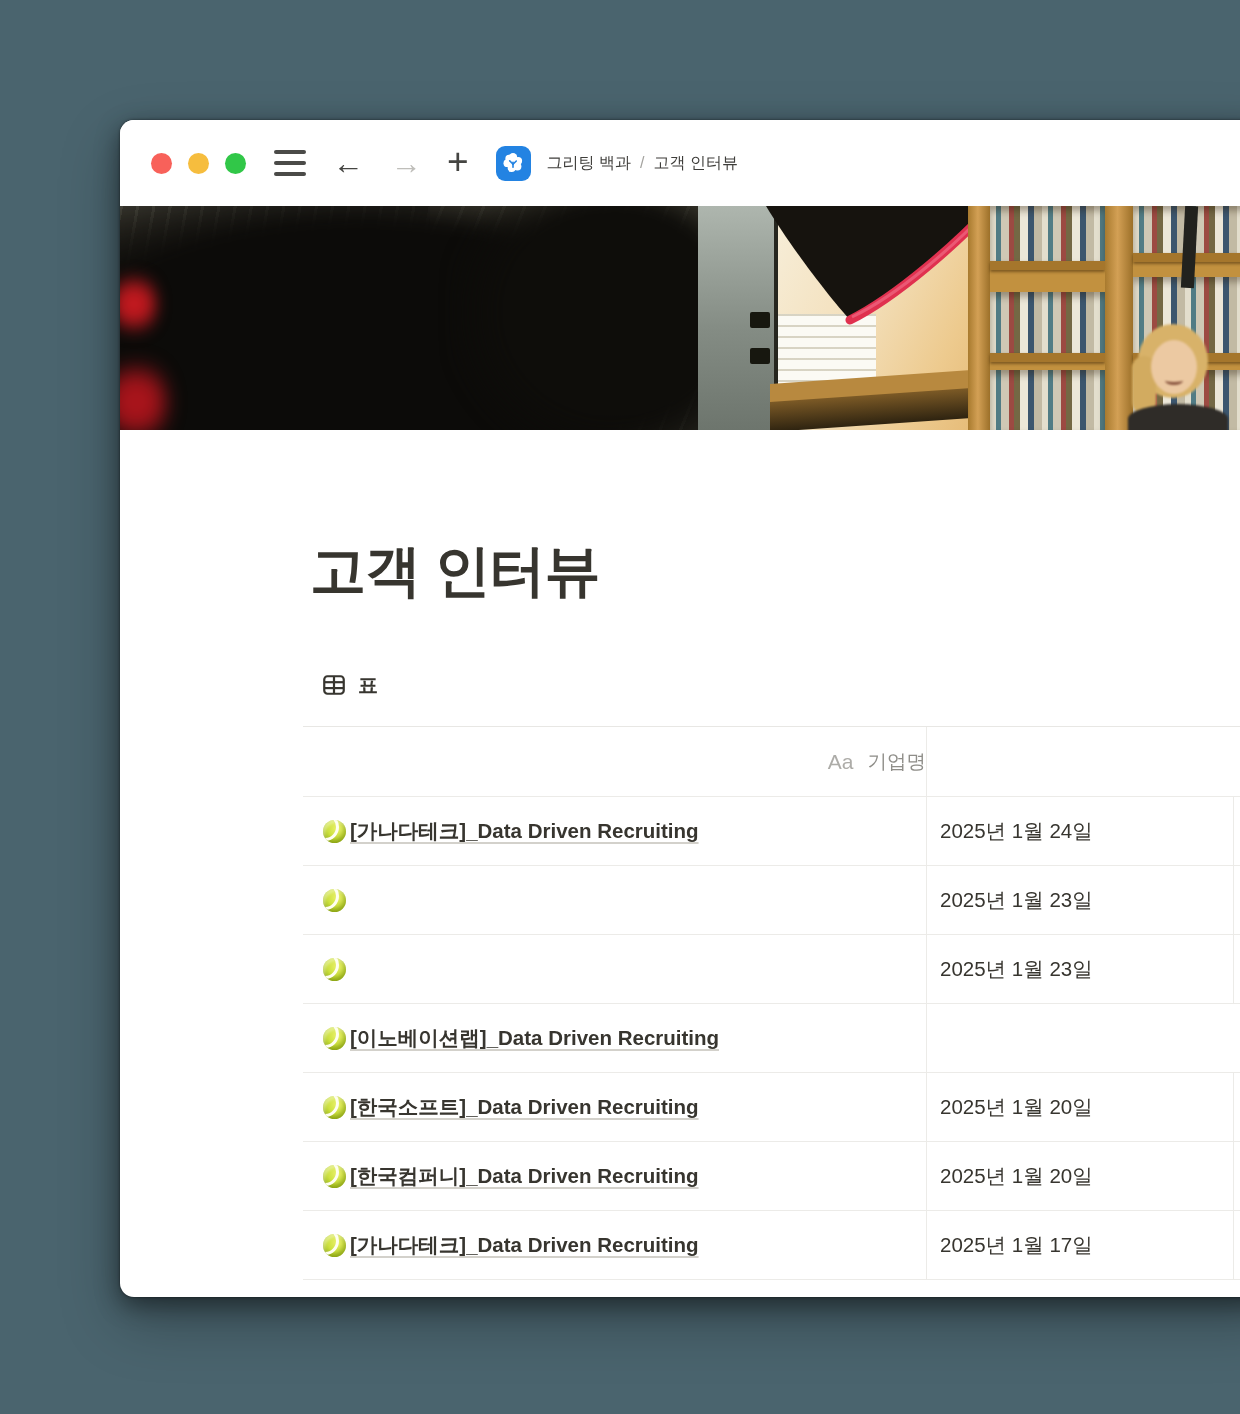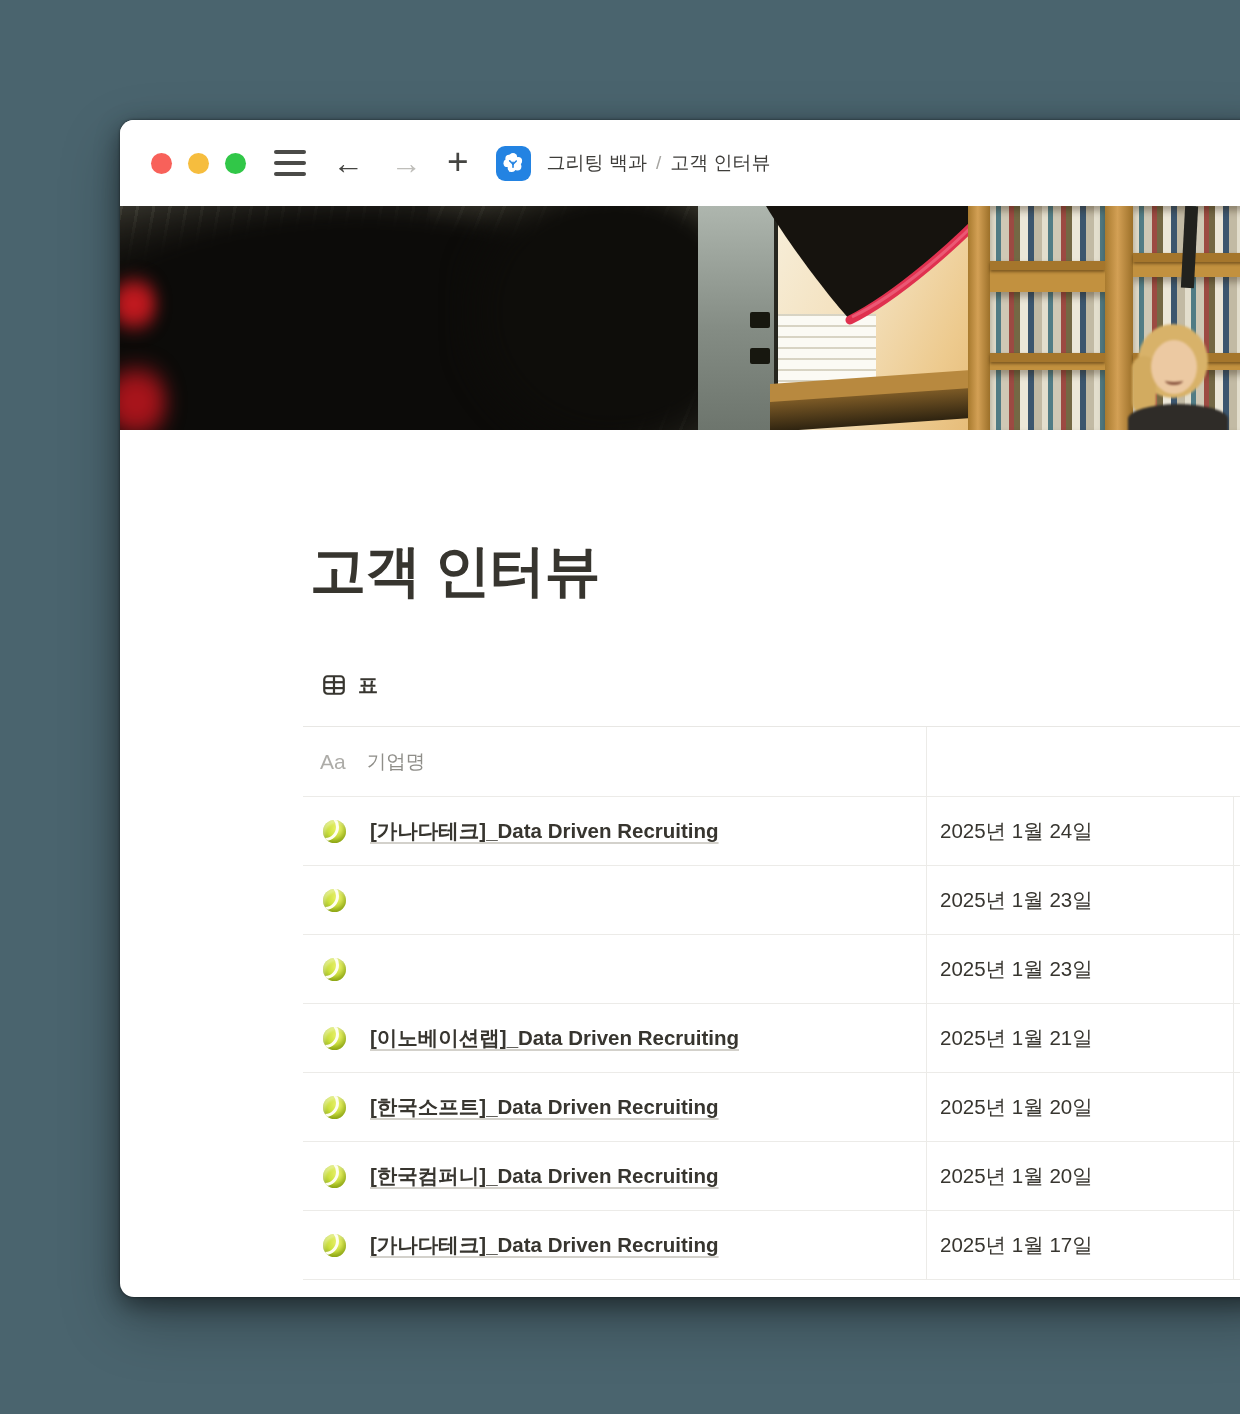--- a/index.html
+++ b/index.html
@@ -24,21 +24,21 @@
   .hamburger { margin-left:28px; width:32px; display:flex; flex-direction:column; gap:7px; cursor:pointer; }
   .hamburger span { display:block; height:4px; border-radius:2px; background:#4B4B48; }
   .nav-glyph { color:#454542; font-size:31px; line-height:1; user-select:none; }
   .nav-glyph.back    { margin-left:27px; }
   .nav-glyph.forward { margin-left:27px; color:#BFBEBA; }
   .nav-glyph.plus    { margin-left:25px; font-size:37px; font-weight:300; margin-top:-4px; }
   .app-icon {
     margin-left:27px; width:35px; height:35px; border-radius:9px; background:#2383E2;
     display:flex; align-items:center; justify-content:center; flex:none;
   }
-  .breadcrumb { margin-left:16px; font-size:19px; font-weight:500; color:#3E3D3A; display:flex; align-items:center; gap:9px; white-space:nowrap; }
+  .breadcrumb { margin-left:16px; font-size:16px; font-weight:500; color:#3E3D3A; display:flex; align-items:center; gap:9px; white-space:nowrap; }
   .breadcrumb .sep { color:#A5A4A0; font-weight:400; }
 
   
   .cover { position:relative; height:224px; background:#1b1913; overflow:hidden; }
   .cover > div { position:absolute; }
   .cv-metal { left:260px; top:0; width:420px; height:224px;
     background:linear-gradient(180deg,#5b5849,#3a382e 80%),
                #4a483c; }
   .cv-metal::after { content:''; position:absolute; inset:0;
     background:repeating-linear-gradient(112deg, rgba(215,220,195,.16) 0 3px, rgba(0,0,0,0) 3px 19px); }
@@ -100,22 +100,22 @@
   
   .content { padding-left:183px; }
   .page-title { margin:104px 0 0 7px; font-size:56px; font-weight:700; color:#37352F; letter-spacing:-1px; }
   .view-tab { margin:60px 0 0 20px; display:inline-flex; align-items:center; gap:13px; height:30px; cursor:pointer; }
   .view-tab .label { font-size:20px; font-weight:600; color:#37352F; }
 
   .db-table { margin-top:26px; width:997px; font-size:20.5px; color:#37352F; }
   .t-head { display:flex; height:70px; border-top:1px solid #E8E7E4; color:#8F8E89; }
   .t-row  { display:flex; height:69px; border-top:1px solid #ECEBE8; }
   .t-end  { border-top:1px solid #ECEBE8; height:10px; }
-  .c1 { width:623px; display:flex; align-items:center; padding-left:20px; gap:24px; min-width:0; }
-  .t-head .c1 { padding-left:17px; gap:21px; }
+  .c1 { width:623px; display:flex; align-items:center; padding-left:20px; gap:4px; min-width:0; }
+  .t-head .c1 { padding-left:17px; gap:14px;justify-content:flex-end; }
   .c2 { width:307px; border-left:1px solid #ECEBE8; display:flex; align-items:center; padding-left:13px; gap:11px; }
   .c3 { flex:1; border-left:1px solid #ECEBE8; }
   .aa-glyph { font-size:21px; color:#ADACA8; font-weight:500; }
   .col-label { font-size:19.5px; font-weight:400; }
   .page-link { font-weight:600; color:#37352F; white-space:nowrap; overflow:hidden; text-overflow:ellipsis;
     text-decoration:underline; text-decoration-color:#D3D1CB; text-decoration-thickness:1.5px; text-underline-offset:4px;
     cursor:pointer; }
   .date-val { font-weight:400; }
 
   .ball { width:23px; height:23px; border-radius:50%; flex:none; position:relative; overflow:hidden;
@@ -261,23 +261,20 @@
         <div class="c2">
             <span class="date-val">2025년 1월 23일</span>
           </div>
         <div class="c3"></div>
       </div>
       <div class="t-row">
         <div class="c1">
             <span class="ball"></span>
           <span class="page-link">[이노베이션랩]_Data Driven Recruiting</span>
           </div>
-        <div class="c2">
-            <span class="date-val">2025년 1월 21일</span>
-          </div>
         <div class="c3"></div>
       </div>
       <div class="t-row">
         <div class="c1">
             <span class="ball"></span>
           <span class="page-link">[한국소프트]_Data Driven Recruiting</span>
           </div>
         <div class="c2">
             <span class="date-val">2025년 1월 20일</span>
           </div>

